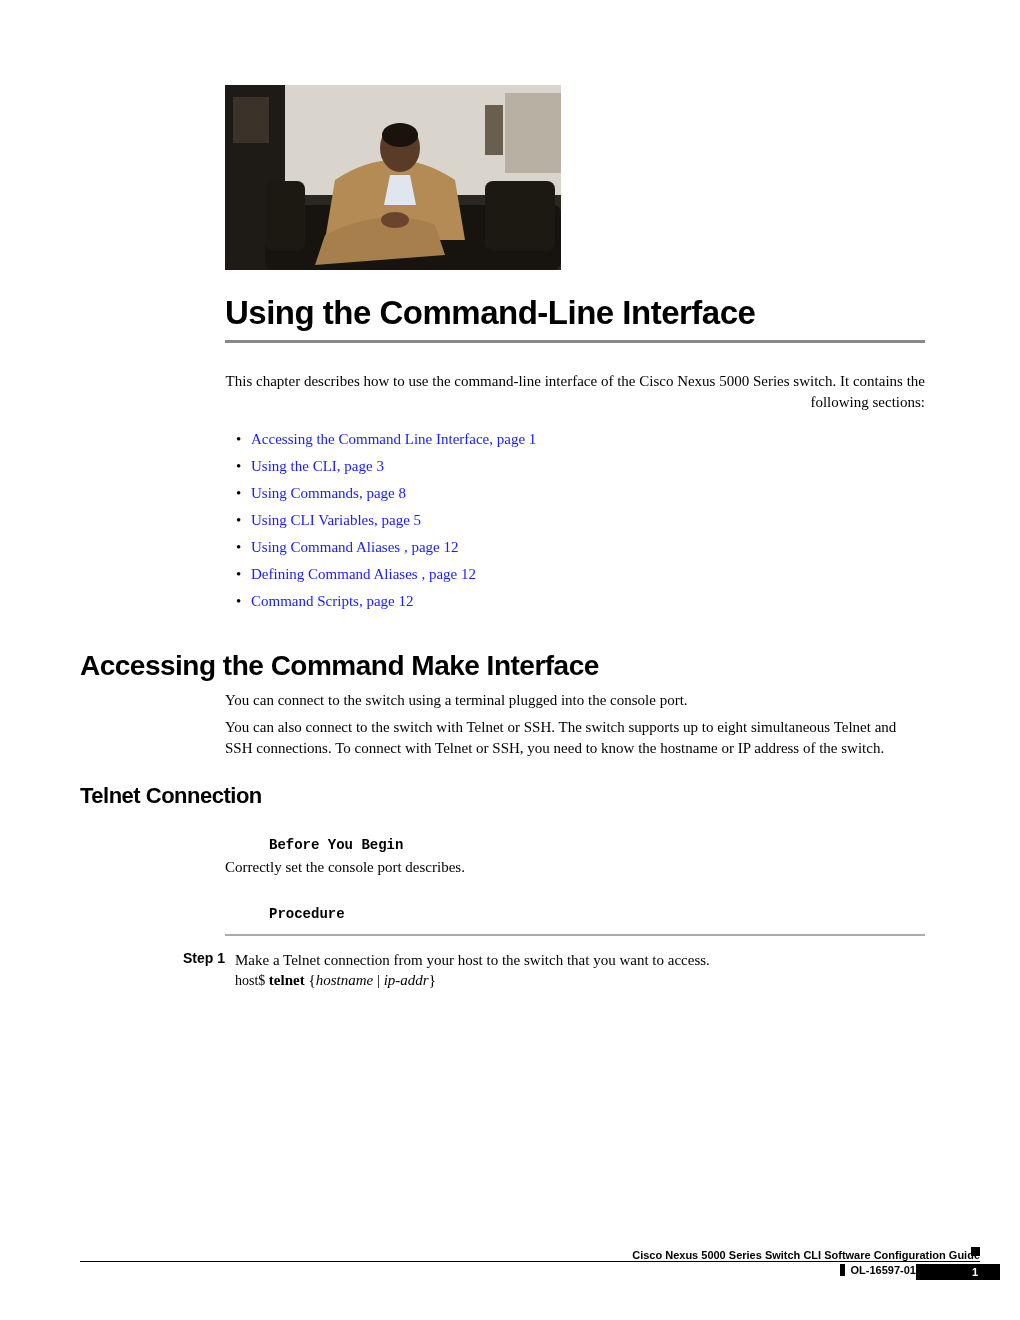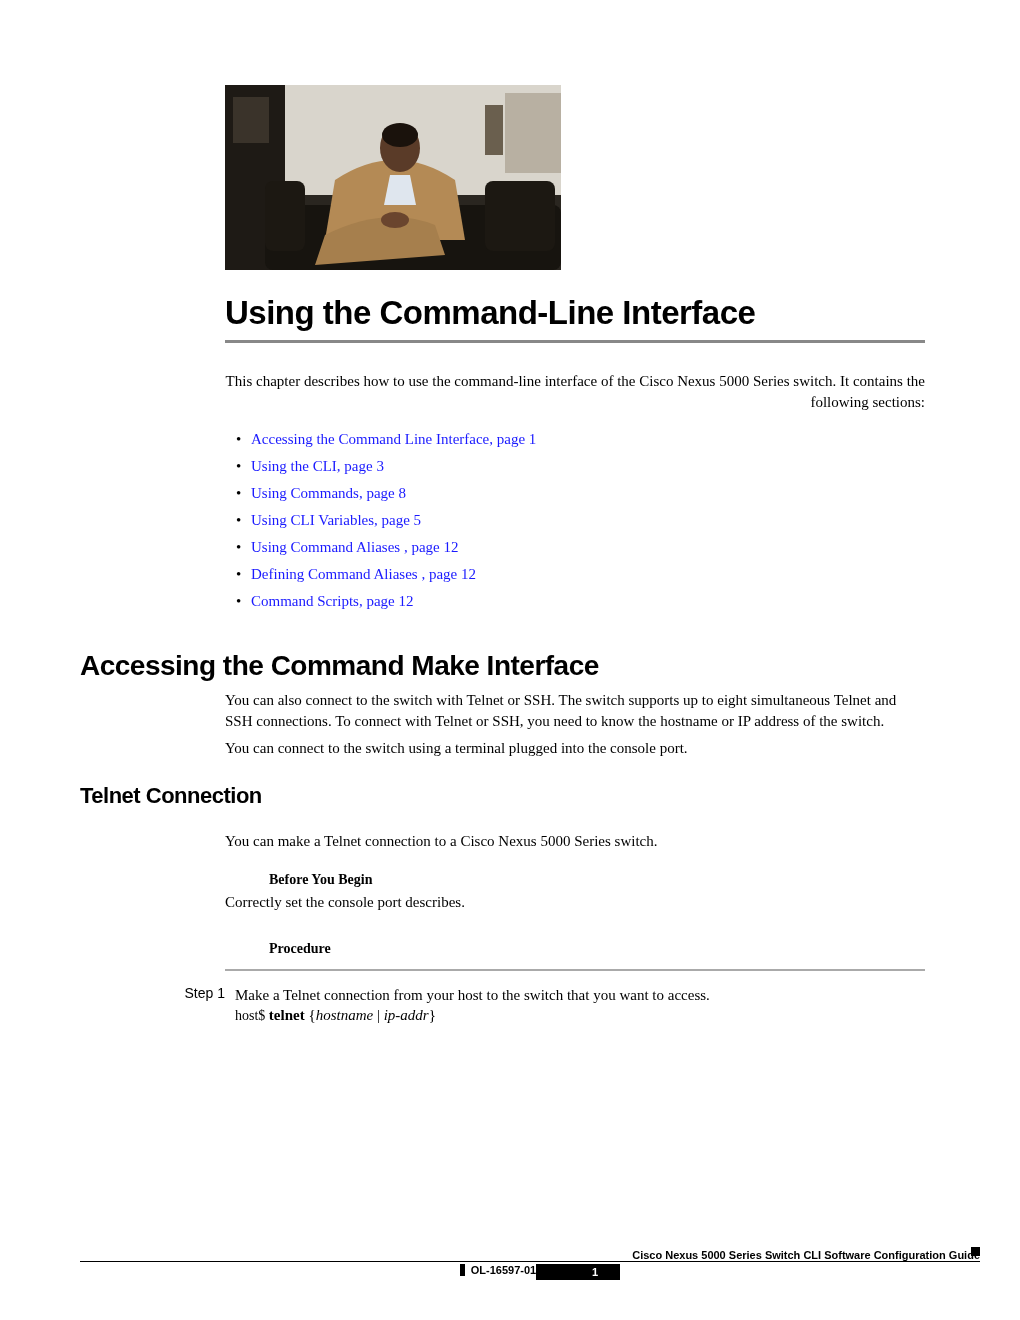--- a/index.html
+++ b/index.html
@@ -77,44 +77,44 @@
   }
   .body-p {
     margin: 6px 0 0 145px;
     font-size: 15px;
     line-height: 1.4;
   }
   h3.subsection {
     font-family: Arial, Helvetica, sans-serif;
     font-weight: 700;
     font-size: 22px;
-    margin: 24px 0 22px 0;
+    margin: 24px 0 6px 0;
     letter-spacing: -0.5px;
     font-stretch: condensed;
   }
   .sub-heading {
-    font-family: Liberation Serif, serif;
+    font-family: Liberation Mono, monospace;
     font-weight: 700;
     font-size: 14px;
-    margin: 20px 0 4px 145px;
+    margin: 28px 0 4px 145px;
     padding-left: 44px;
   }
   .proc-rule {
     margin: 12px 0 0 145px;
     border: none;
     border-top: 2px solid #aaa;
   }
   .step-row {
     display: flex;
     margin: 14px 0 0 100px;
     font-size: 15px;
   }
   .step-label {
     font-family: Arial, Helvetica, sans-serif;
-    font-weight: 400;
+    font-weight: 700;
     font-size: 14px;
     width: 45px;
     flex: 0 0 45px;
     text-align: right;
     padding-right: 0;
   }
   .step-body {
     flex: 1;
     padding-left: 10px;
     line-height: 1.35;
@@ -151,21 +151,21 @@
     color: #fff;
     font-family: Arial, Helvetica, sans-serif;
     font-weight: 700;
     font-size: 11px;
     padding: 2px 22px 2px 22px;
     display: inline-block;
     text-align: right;
     min-width: 40px;
   }
   .footer-bottom {
-    display:flex; justify-content: center; align-items: flex-start; margin-top: 2px;
+    display:flex; justify-content: flex-end; align-items: flex-start; margin-top: 2px;
   }
 </style>
 </head>
 <body>
 
 <div class="page">
 
   <div class="hero-image">
     <svg width="336" height="185" viewBox="0 0 336 185">
       <rect x="0" y="0" width="336" height="185" fill="#2a2620"></rect>
@@ -201,25 +201,24 @@
     <li><a href="#">Accessing the Command Line Interface,  page  1</a></li>
     <li><a href="#">Using the CLI,  page  3</a></li>
     <li><a href="#">Using Commands,  page  8</a></li>
     <li><a href="#">Using CLI Variables,  page  5</a></li>
     <li><a href="#">Using Command Aliases ,  page  12</a></li>
     <li><a href="#">Defining Command Aliases ,  page  12</a></li>
     <li><a href="#">Command Scripts,  page  12</a></li>
   </ul>
 
   <h2 class="section">Accessing the Command Make Interface</h2>
+  <p class="body-p">You can connect to the switch using a terminal plugged into the console port.</p>
   <p class="body-p">You can also connect to the switch with Telnet or SSH. The switch supports up to eight simultaneous Telnet and SSH connections. To connect with Telnet or SSH, you need to know the hostname or IP address of the switch.</p>
-  <p class="body-p">You can connect to the switch using a terminal plugged into the console port.</p>
 
   <h3 class="subsection">Telnet Connection</h3>
-  <p class="body-p">You can make a Telnet connection to a Cisco Nexus 5000 Series switch.</p>
 
   <div class="sub-heading">Before You Begin</div>
   <p class="body-p" style="margin-top:4px">Correctly set the console port describes.</p>
 
   <div class="sub-heading" style="margin-top:28px">Procedure</div>
   <hr class="proc-rule">
 
   <div class="step-row">
     <div class="step-label">Step 1</div>
     <div class="step-body">

